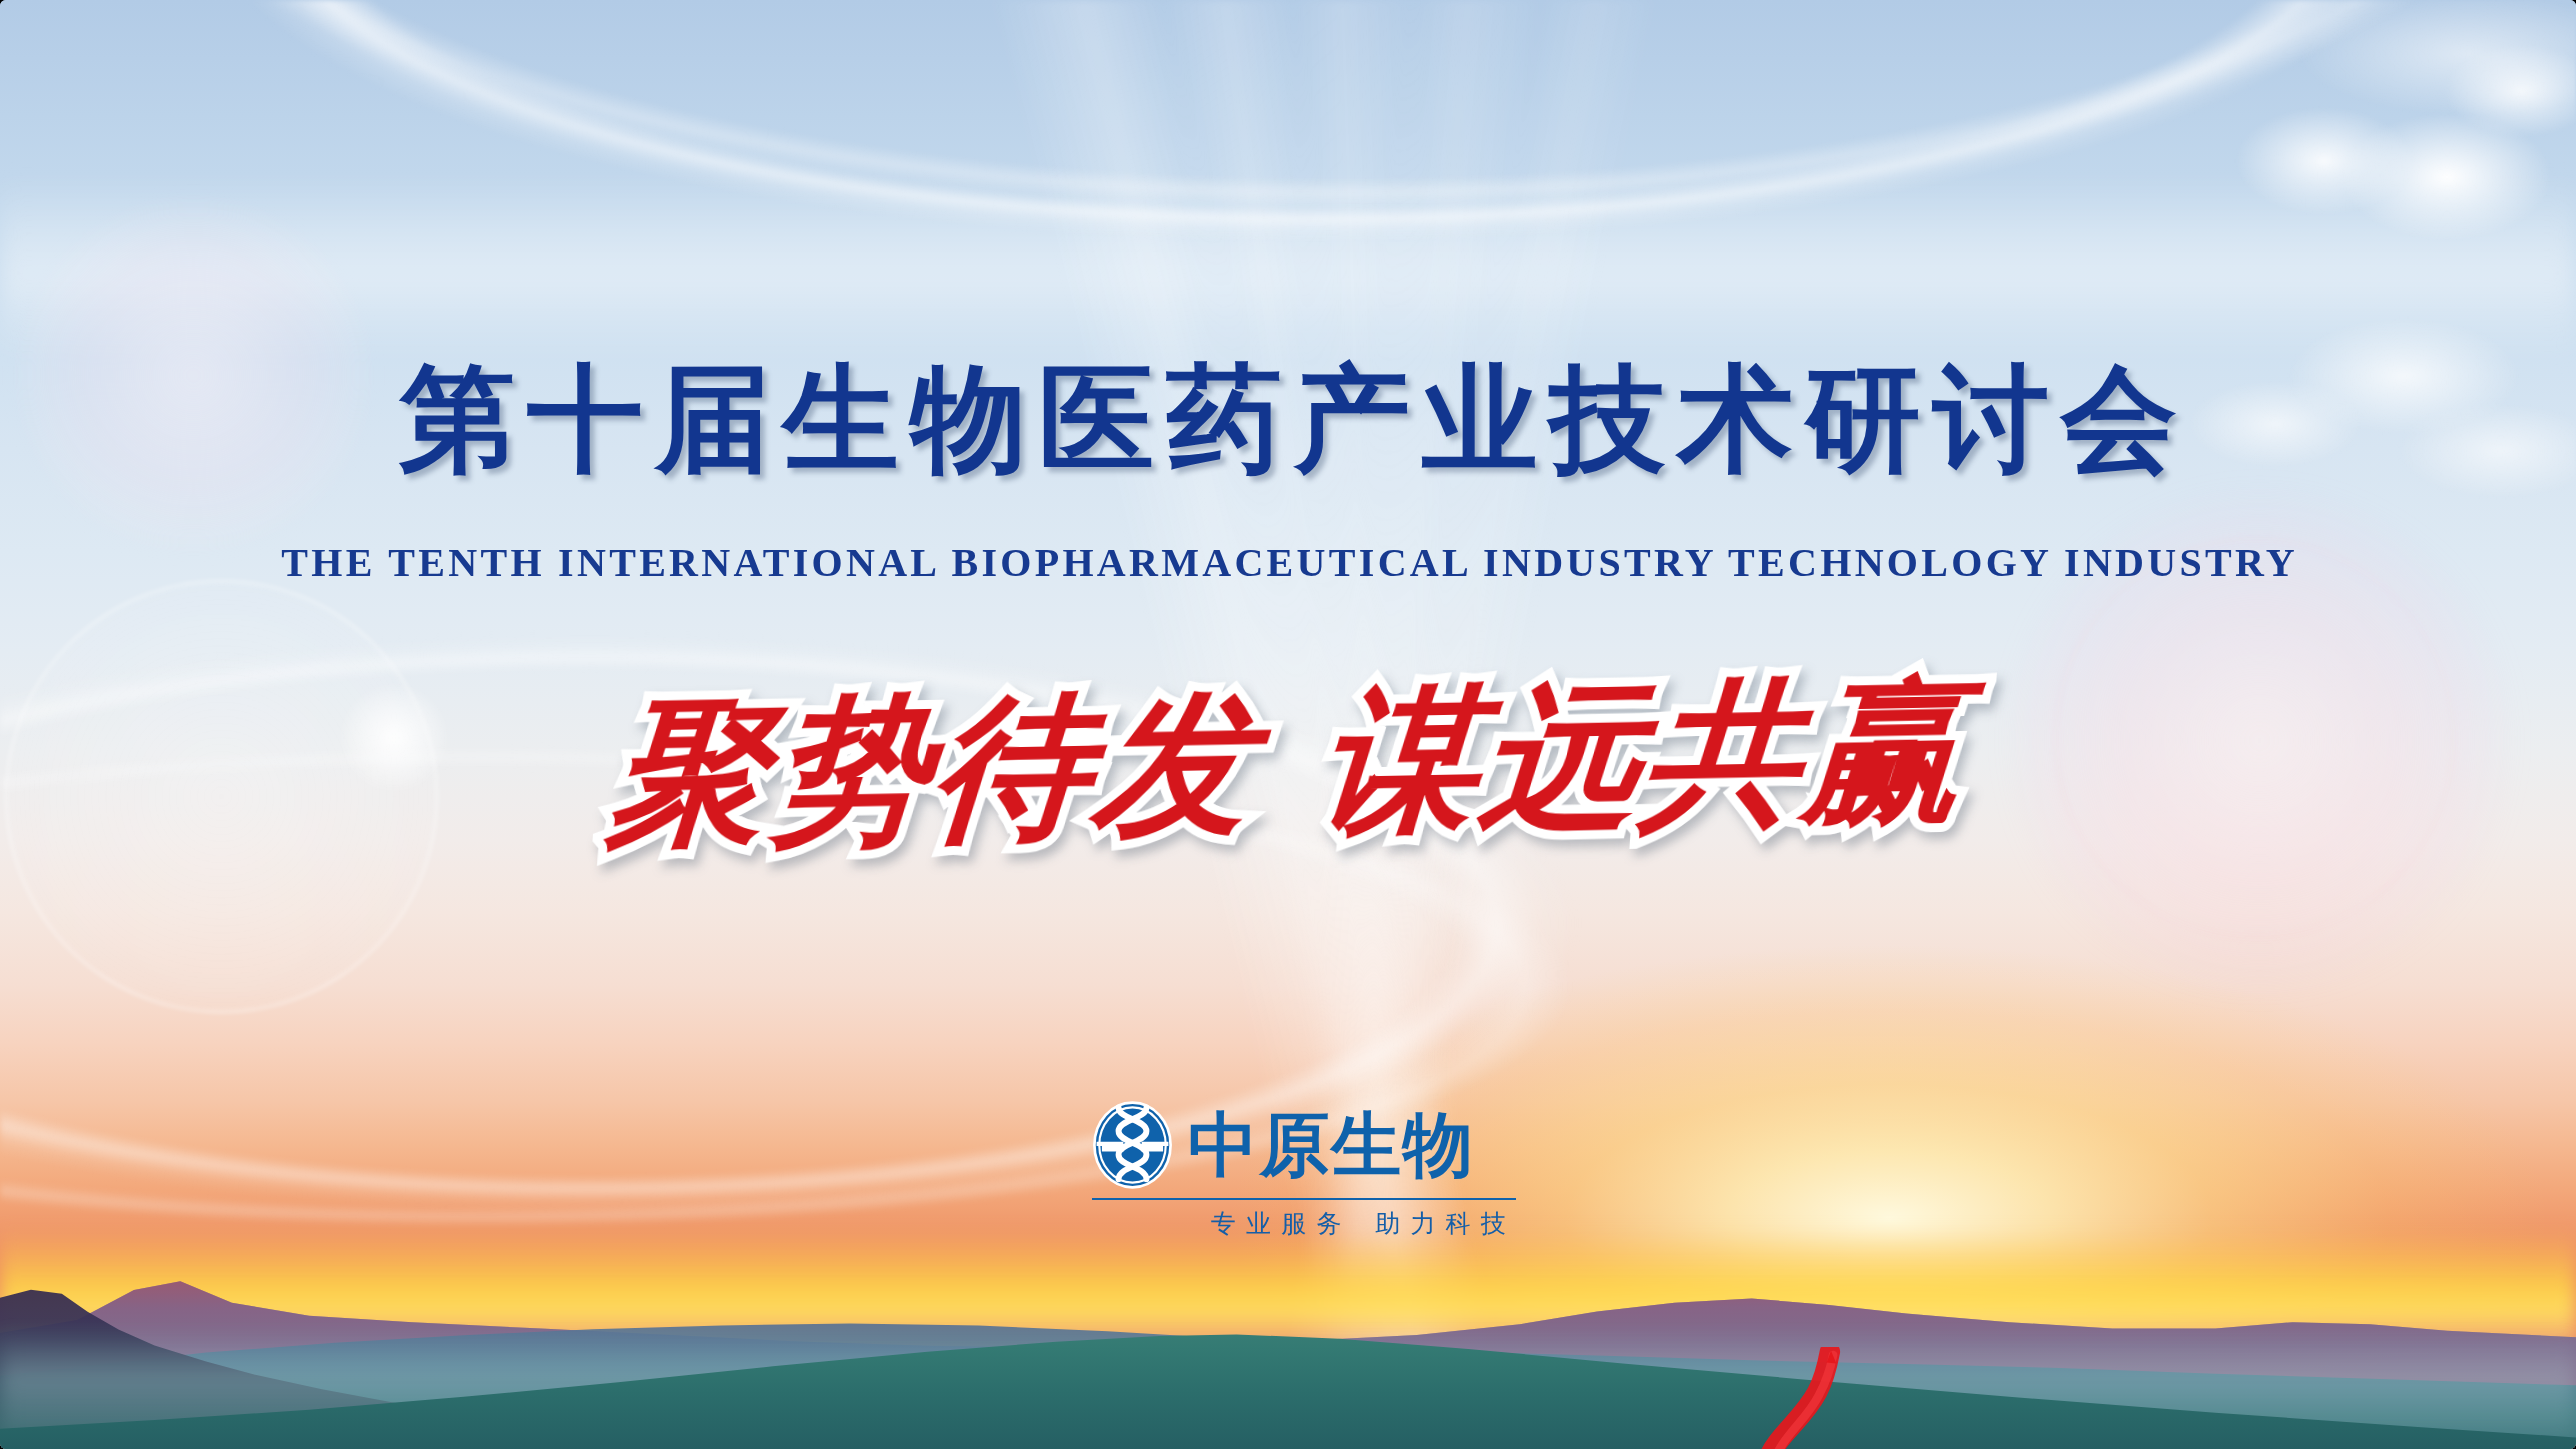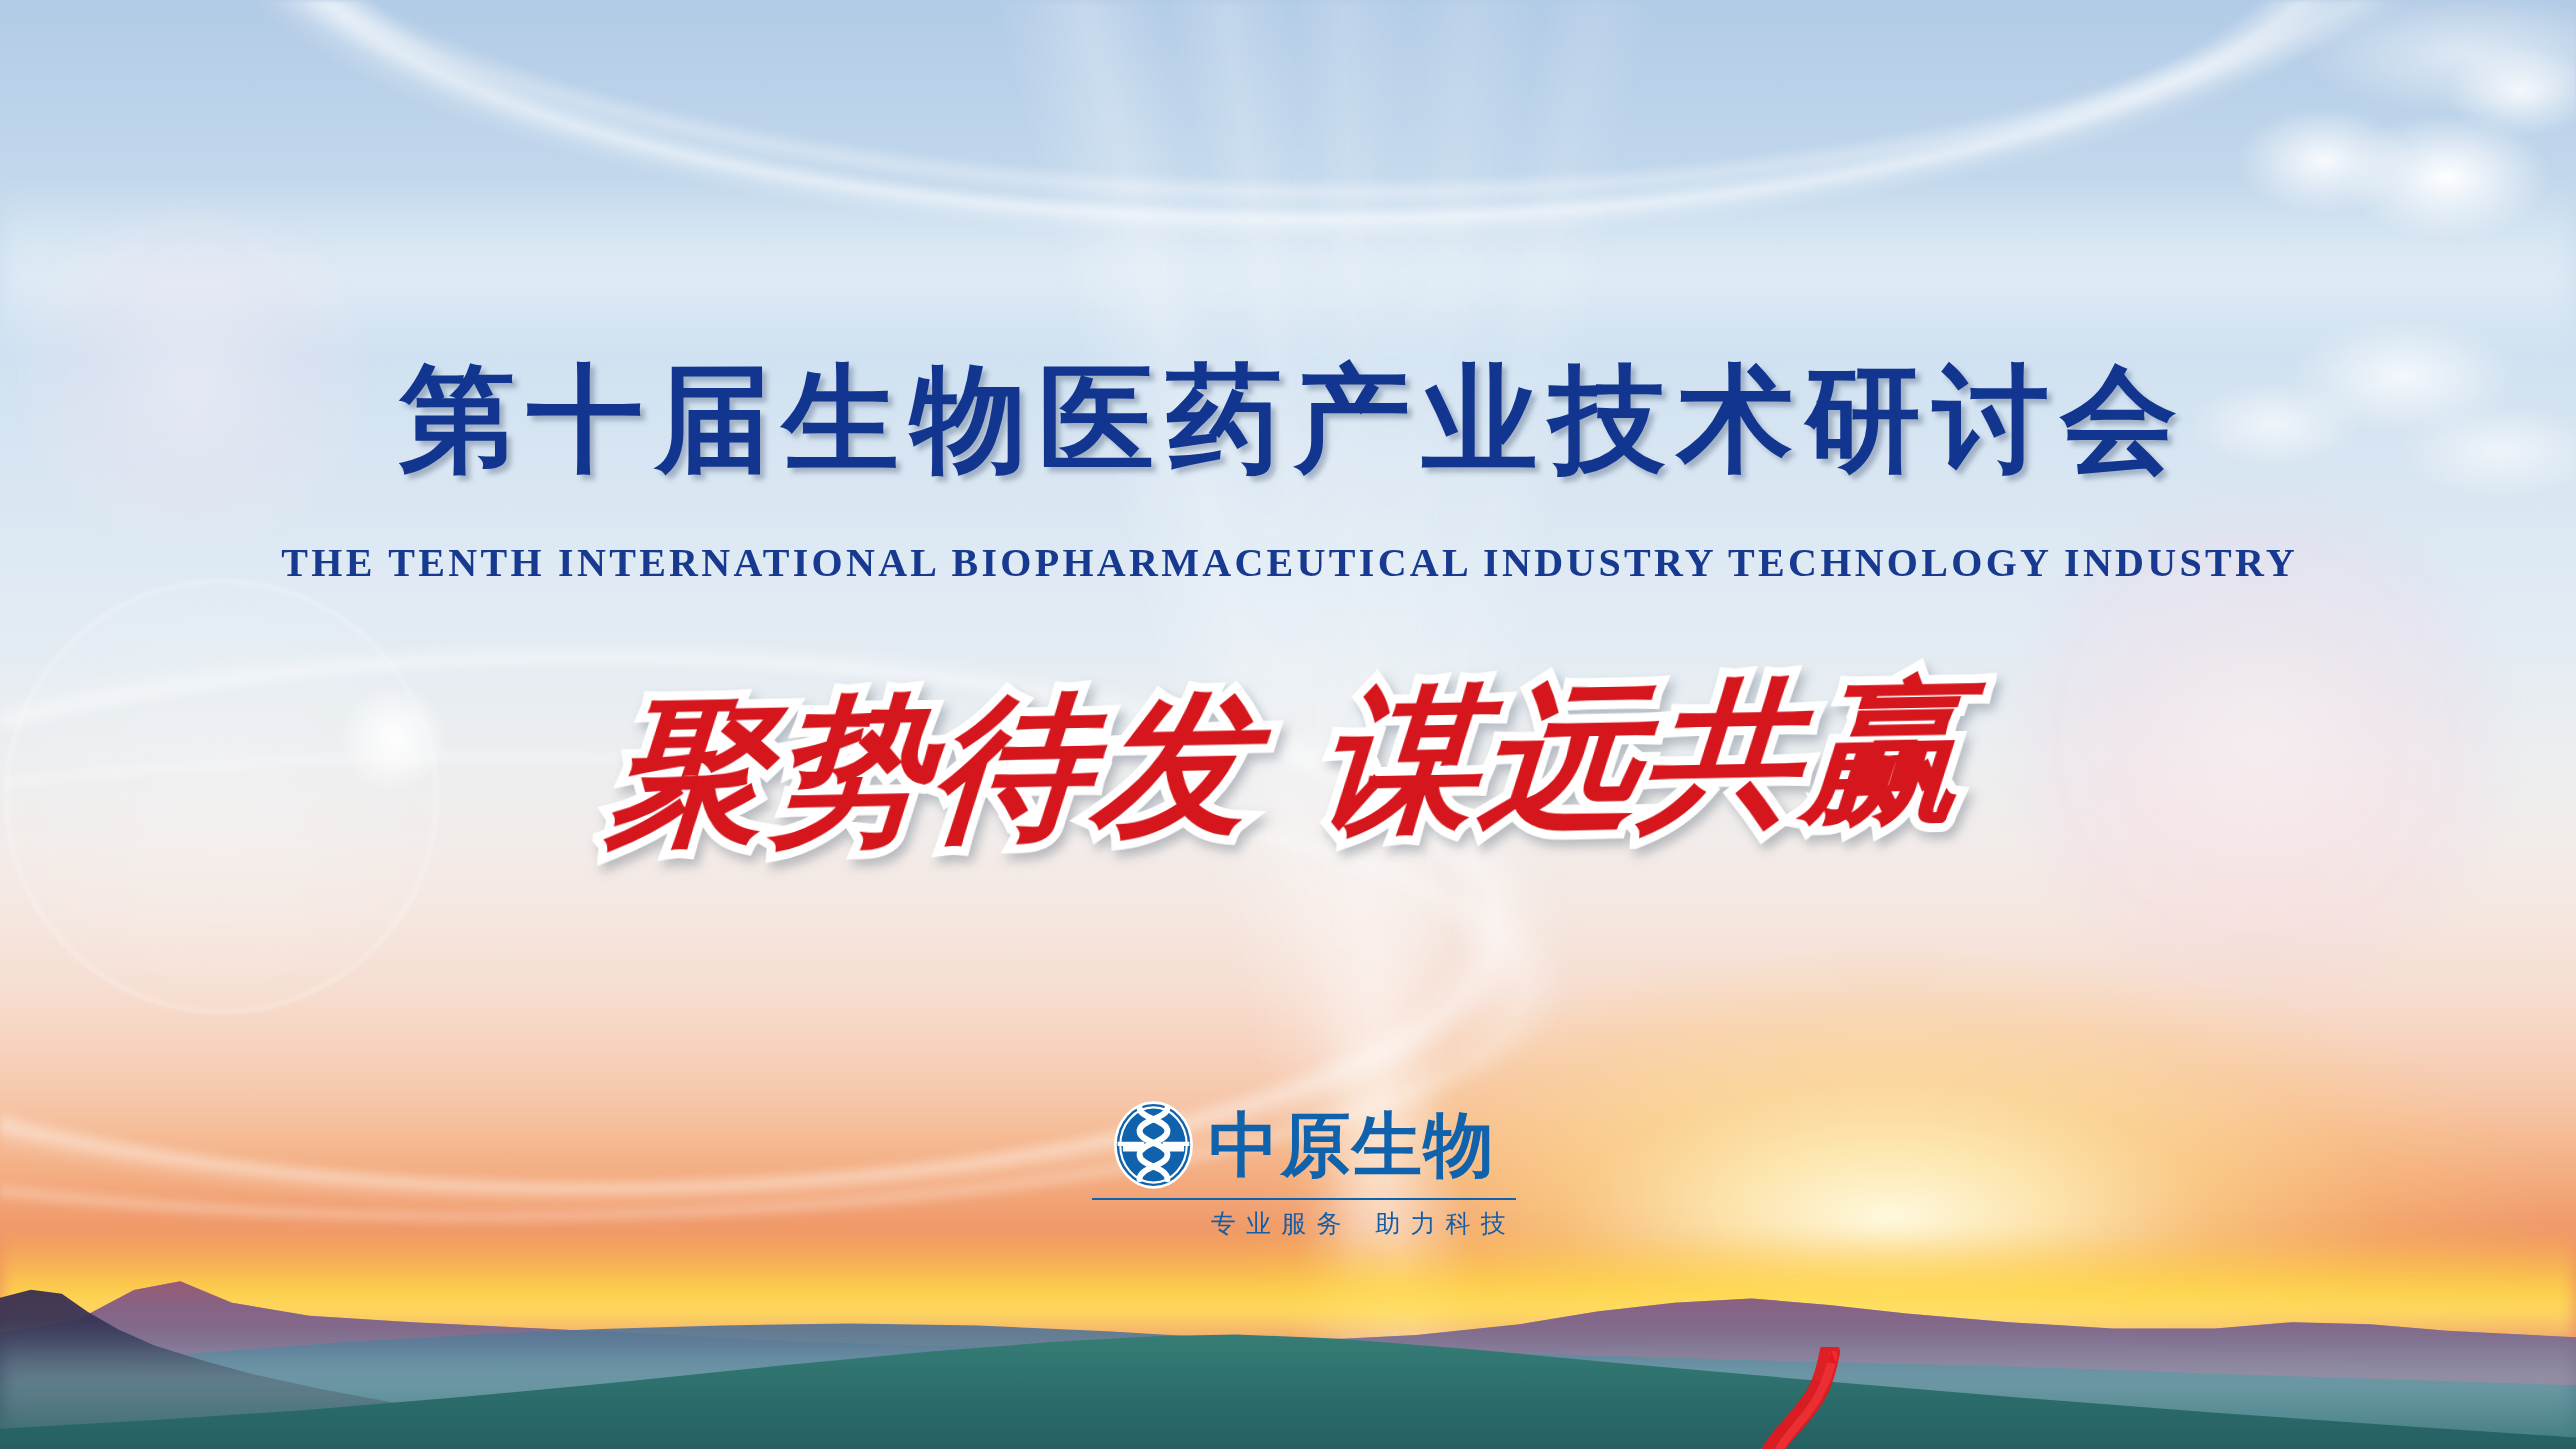--- a/index.html
+++ b/index.html
@@ -7,20 +7,21 @@
     padding: 0;
     background: #000;
   }
   #poster {
     position: relative;
     width: 2576px;
     height: 1449px;
     overflow: hidden;
     font-family: "Liberation Sans", sans-serif;
     background: #b9d0e9;
+    border-radius: 6px;
   }
 
   
   .layer { position: absolute; left: 0; top: 0; width: 100%; height: 100%; }
 
   
   .sky {
     background: linear-gradient(to bottom,
       #b2cbe6 0%,
       #bcd3ea 8%,
@@ -304,21 +305,21 @@
     width: 225px; height: 333px;
     pointer-events: none;
   }
 
   
   .logo-block {
     position: absolute;
     left: 1092px; top: 1101px;
     width: 424px;
   }
-  .logo-row { display: flex; align-items: center; gap: 15px; justify-content: center; }
+  .logo-row { display: flex; align-items: center; gap: 15px; }
   .logo-mark { flex: 0 0 auto; width: 81px; height: 88px; }
   .logo-name {
     font-family: "DejaVu Sans", "Liberation Sans", sans-serif;
     font-weight: 700;
     font-size: 70px;
     line-height: 1;
     letter-spacing: 1.6px;
     color: #0f62ab;
     white-space: nowrap;
   }

